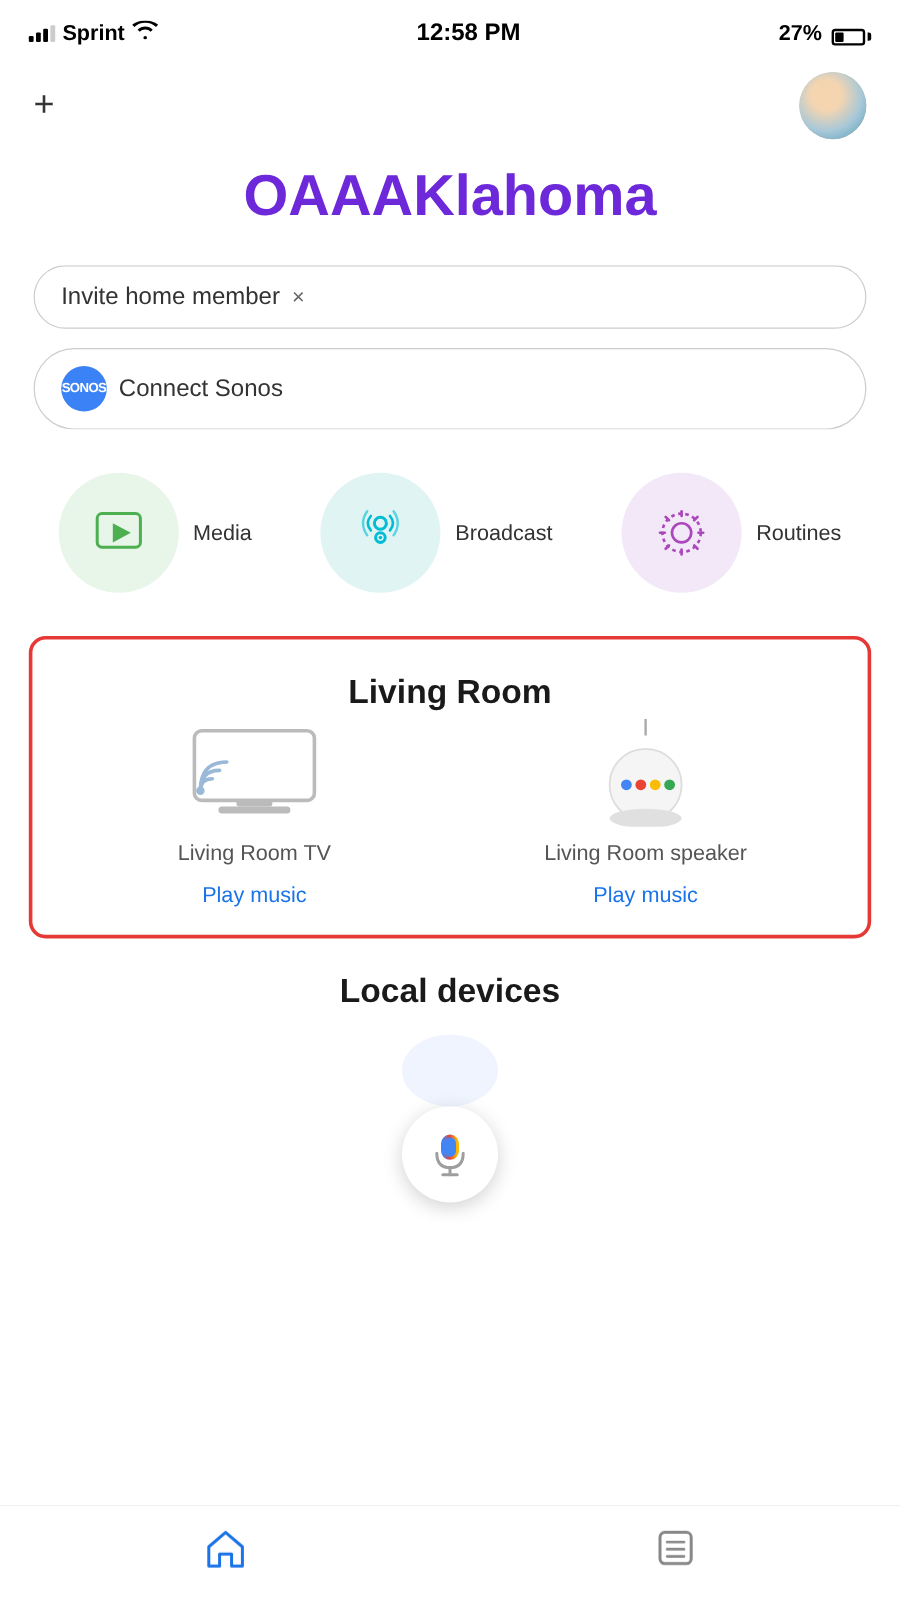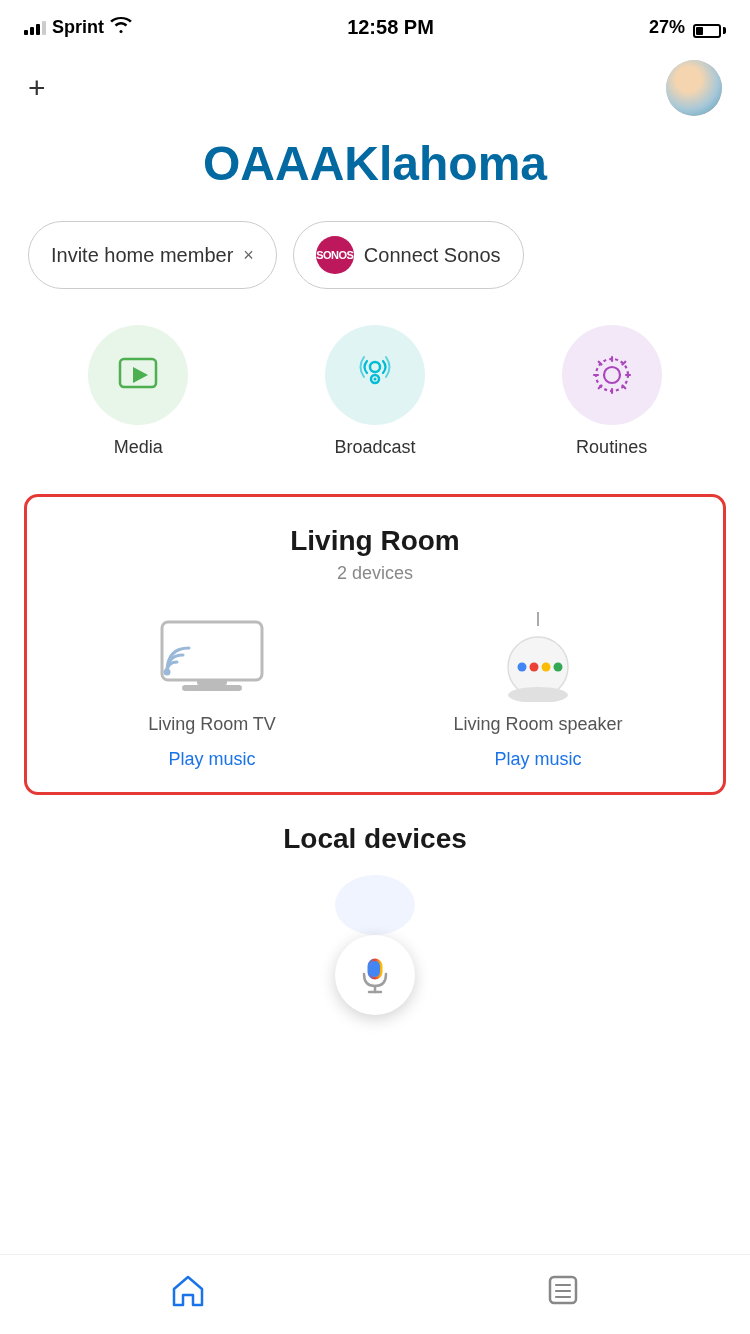--- a/index.html
+++ b/index.html
@@ -105,33 +105,34 @@
       height: 100%;
       border-radius: 50%;
       background: linear-gradient(160deg, #d4b896 30%, #8aafcc 70%, #6e9ab8 100%);
     }
 
     
     .home-title {
       text-align: center;
       font-size: 48px;
       font-weight: 700;
-      color: #0369a1;
+      color: #6d28d9;
       margin: 10px 0 30px;
       padding: 0 20px;
     }
 
     
     .pills-row {
       display: flex;
       gap: 16px;
       padding: 0 28px;
       overflow-x: auto;
       scrollbar-width: none;
       margin-bottom: 36px;
+      flex-direction: column;
     }
     .pills-row::-webkit-scrollbar { display: none; }
     .pill {
       display: flex;
       align-items: center;
       gap: 10px;
       border: 1.5px solid #ccc;
       border-radius: 50px;
       padding: 14px 22px;
       white-space: nowrap;
@@ -144,42 +145,42 @@
       font-weight: 500;
     }
     .pill-x {
       font-size: 18px;
       color: #666;
       font-weight: 400;
     }
     .sonos-circle {
       width: 38px;
       height: 38px;
-      background: #be185d;
+      background: #3b82f6;
       border-radius: 50%;
       display: flex;
       align-items: center;
       justify-content: center;
       color: #fff;
       font-size: 11px;
       font-weight: 800;
       letter-spacing: -0.5px;
       flex-shrink: 0;
     }
 
     
     .actions-row {
       display: flex;
       justify-content: space-around;
       padding: 0 20px;
       margin-bottom: 36px;
     }
     .action-item {
       display: flex;
-      flex-direction: column;
+      flex-direction: row;
       align-items: center;
       gap: 12px;
       cursor: pointer;
     }
     .action-circle {
       width: 100px;
       height: 100px;
       border-radius: 50%;
       display: flex;
       align-items: center;
@@ -431,21 +432,20 @@
         <line x1="11.5" y1="32.5" x2="8.7" y2="35.3" stroke="#ab47bc" stroke-width="2.2" stroke-linecap="round"></line>
       </svg>
     </div>
     <span class="action-label">Routines</span>
   </div>
 
 </div>
 
 <div class="room-card">
   <div class="room-title">Living Room</div>
-  <div class="room-subtitle">2 devices</div>
   <div class="devices-row">
 
     <div class="device-item">
       <div class="device-icon-wrap">
         <svg class="tv-svg" viewBox="0 0 110 80">
 
           <rect x="5" y="5" width="100" height="58" rx="6" fill="none" stroke="#bbb" stroke-width="3"></rect>
 
           <path d="M10 55 Q10 45 20 45" fill="none" stroke="#9ab8d8" stroke-width="3" stroke-linecap="round"></path>
           <path d="M10 55 Q10 38 26 38" fill="none" stroke="#9ab8d8" stroke-width="3" stroke-linecap="round"></path>

